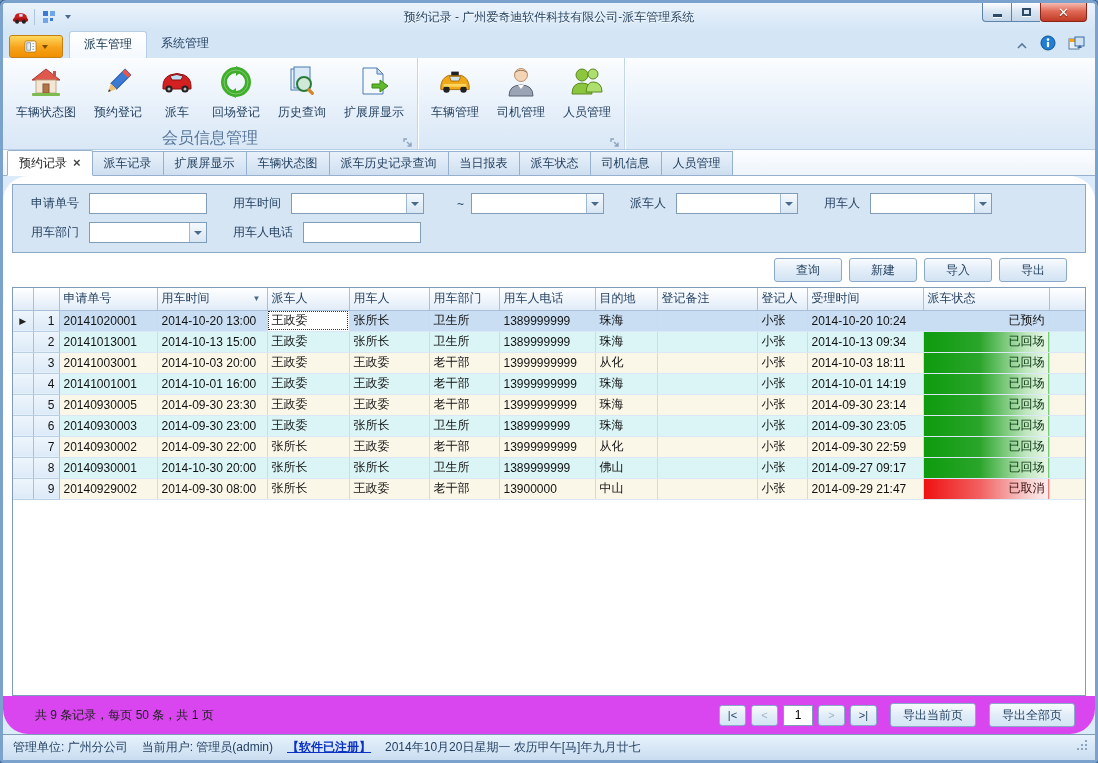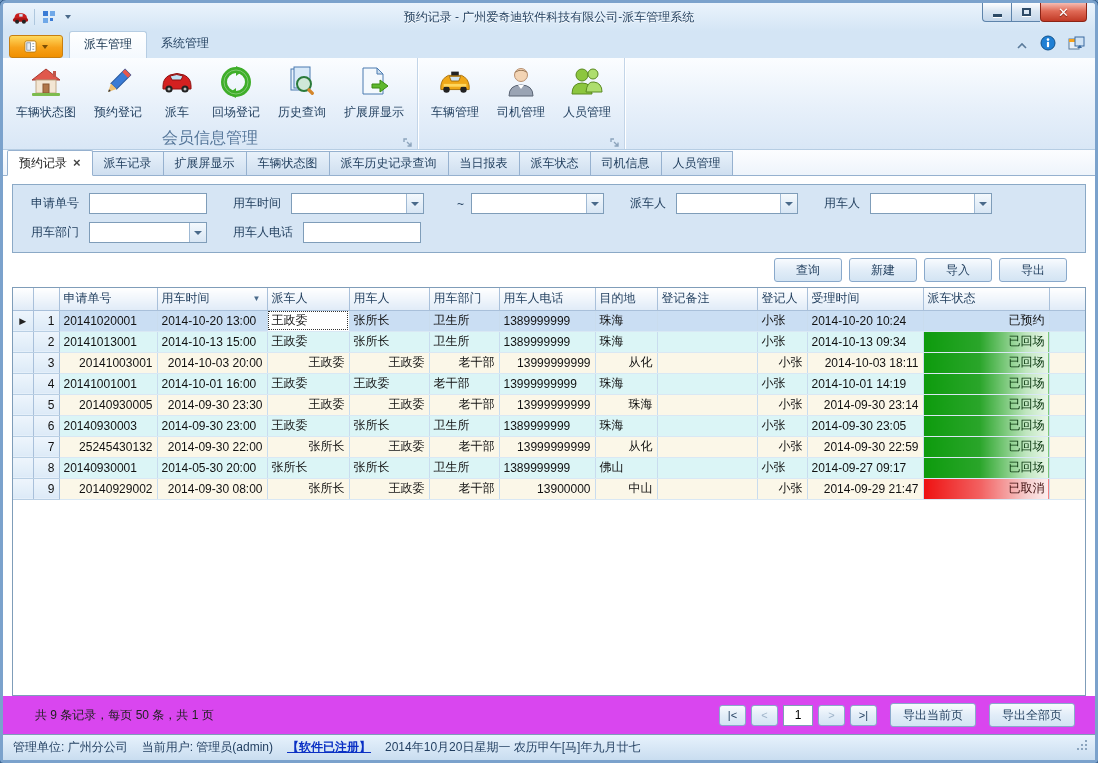--- a/index.html
+++ b/index.html
@@ -45,21 +45,21 @@
   .ribbon-fill { flex:1; }
 
   
   .doctabs { height:26px; flex:0 0 26px; background:linear-gradient(#fcfdff,#eef4fb); display:flex; align-items:flex-end; padding-left:4px; border-bottom:1px solid #96b1cf; }
   .dtab { height:24px; display:flex; align-items:center; gap:6px; padding:0 11px; font-size:12px; color:#1e3c5c;
     background:linear-gradient(#e8f1fa,#cfdff0); border:1px solid #96b1cf; border-bottom:none; margin-right:-1px; }
   .dtab.active { background:#fff; height:26px; margin-bottom:-1px; border-bottom:1px solid #fff; color:#222; border-radius:2px 2px 0 0; z-index:2; }
   .dtab .close { font-size:13px; font-weight:bold; color:#444; line-height:10px; }
 
   
-  .page { flex:1; background:#fff; display:flex; flex-direction:column; overflow:hidden; }
+  .page { flex:1; background:#fff; display:flex; flex-direction:column; overflow:hidden;border-radius:25px; }
   .filter { margin:8px 9px 0; border:1px solid #8ba9c6; background:#d6e5f4; padding:8px 10px 9px 18px; display:flex; flex-direction:column; gap:8px; }
   .frow { display:flex; align-items:center; }
   .flabel { font-size:12px; color:#1e3c5c; margin-right:10px; white-space:nowrap; }
   .fsep { font-size:12px; color:#1e3c5c; margin:0 7px; }
   .ftext { height:21px; border:1px solid #7f9db9; background:#fff; }
   .fcombo { height:21px; border:1px solid #7f9db9; background:#fff; display:flex; }
   .fcombo .cbody { flex:1; }
   .fcombo .cbtn { width:17px; border-left:1px solid #9fb9d4; background:linear-gradient(#f4f9fd,#d8e6f4); display:flex; align-items:center; justify-content:center; }
   .fcombo .ctri { width:0; height:0; border-left:4px solid transparent; border-right:4px solid transparent; border-top:4px solid #4a6a8a; }
   .fgap { width:26px; }
@@ -72,21 +72,21 @@
   .gridwrap { flex:1; margin:0 9px; border:1px solid #7f9db9; background:#fff; overflow:hidden; }
   table.grid { border-collapse:collapse; table-layout:fixed; width:1076px; font-size:12px; }
   .grid th { height:22px; background:linear-gradient(#ffffff,#e0ebf7); border-right:1px solid #a9c0da; border-bottom:1px solid #a9c0da;
     font-weight:normal; color:#1e3c5c; text-align:left; padding:0 4px; position:relative; white-space:nowrap; overflow:hidden; }
   .grid td { height:21px; border-right:1px solid #c9dcee; border-bottom:1px solid #d9e8f4; padding:0 4px; color:#111; white-space:nowrap; overflow:hidden; }
   .grid td.selcol, .grid td.numcol { background:linear-gradient(#eef5fc,#dceaf7); border-right:1px solid #a9c0da; border-bottom:1px solid #b9cfe4; }
   .grid td.numcol { text-align:right; }
   .grid td.selcol { text-align:center; font-size:9px; color:#222; }
   tr.row-sel td { background:#cadef3; }
   tr.row-cyan td { background:#dbf5f6; }
-  tr.row-cream td { background:#fbf7e8;text-align:right; }
+  tr.row-cream td { background:#fbf7e8; }
   tr.row-sel td.selcol, tr.row-cyan td.selcol, tr.row-cream td.selcol,
   tr.row-sel td.numcol, tr.row-cyan td.numcol, tr.row-cream td.numcol { background:linear-gradient(#eef5fc,#dceaf7); }
   td.current-cell { background:#fff !important; outline:1px dotted #333; outline-offset:-2px; }
   td.status-cell { text-align:right; }
   td.status-cell.returned { background:linear-gradient(90deg,#0d9b0d,#2aa52a 45%,#bfe6bf 82%,#eaf7ea) !important; color:#05320a; }
   td.status-cell.cancelled { background:linear-gradient(90deg,#ee1111,#f26060 45%,#f6cccc 82%,#fdeeee) !important; color:#3a0a0a; }
   th .sortmark { position:absolute; right:6px; top:6px; font-size:8px; color:#4a6a8a; }
 
   
   .pagefooter { height:38px; flex:0 0 38px; display:flex; align-items:center; padding:0 20px 0 32px; background:#d946ef; }
@@ -525,38 +525,38 @@
               <td>珠海</td>
               <td></td>
               <td>小张</td>
               <td>2014-09-30 23:05</td>
               <td class="status-cell returned">已回场</td>
               <td></td>
             </tr>
             <tr class="row-cream">
               <td class="selcol"></td>
               <td class="numcol">7</td>
-              <td>25245430132</td>
+              <td>20140930002</td>
               <td>2014-09-30 22:00</td>
               <td>张所长</td>
               <td>王政委</td>
               <td>老干部</td>
               <td>13999999999</td>
               <td>从化</td>
               <td></td>
               <td>小张</td>
               <td>2014-09-30 22:59</td>
               <td class="status-cell returned">已回场</td>
               <td></td>
             </tr>
             <tr class="row-cyan">
               <td class="selcol"></td>
               <td class="numcol">8</td>
               <td>20140930001</td>
-              <td>2014-05-30 20:00</td>
+              <td>2014-10-30 20:00</td>
               <td>张所长</td>
               <td>张所长</td>
               <td>卫生所</td>
               <td>1389999999</td>
               <td>佛山</td>
               <td></td>
               <td>小张</td>
               <td>2014-09-27 09:17</td>
               <td class="status-cell returned">已回场</td>
               <td></td>

